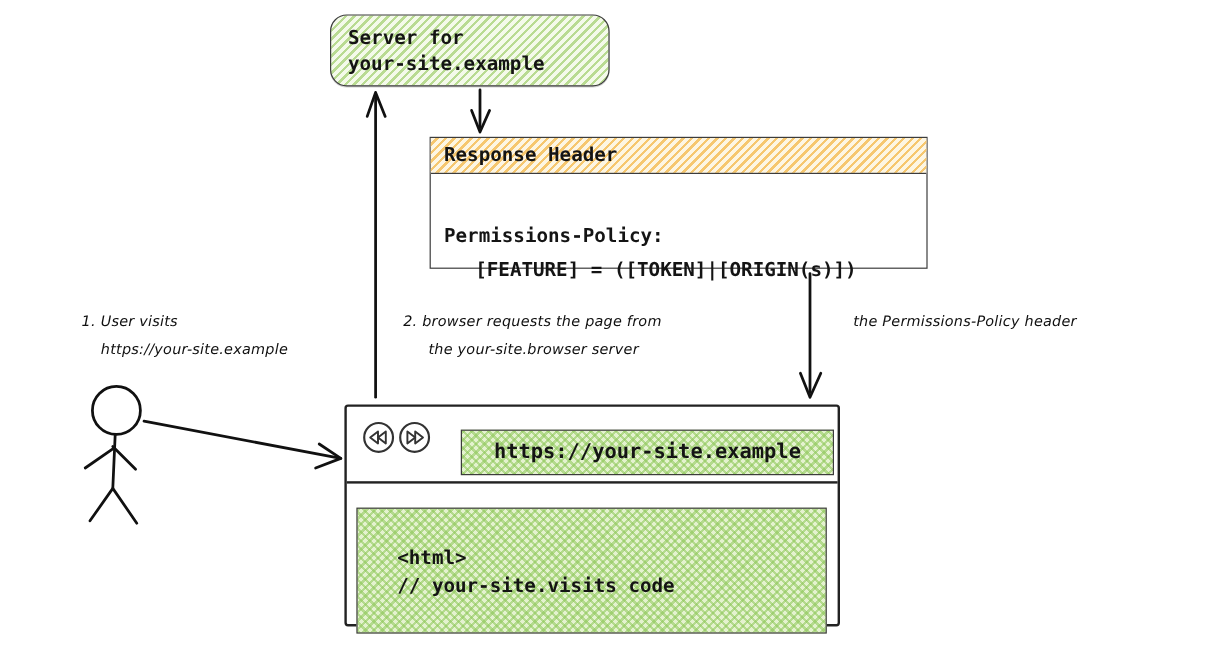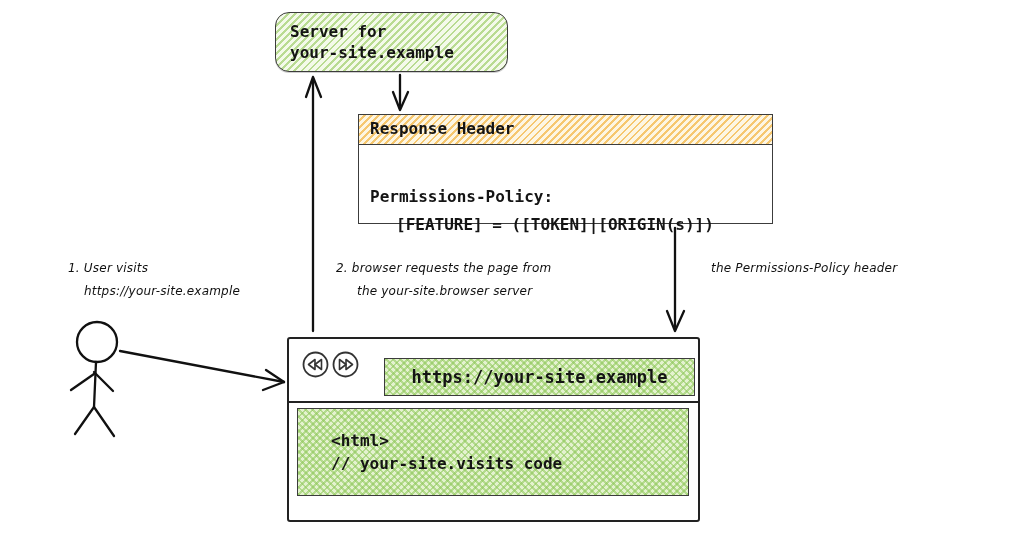--- a/index.html
+++ b/index.html
@@ -75,21 +75,21 @@
     background:transparent; border:none; padding:0; cursor:pointer;
   }
   .nav-btn.back { left:13px; } .nav-btn.fwd { left:43px; }
   .url-bar {
     position:absolute; left:95px; top:19px; width:311px; height:38px;
     border:1.8px solid #3c3c3c;
     display:flex; align-items:center; justify-content:center;
     font-size:17px;
   }
   .content-box {
-    position:absolute; left:8px; top:69px; width:392px; height:88px;
+    position:absolute; left:8px; top:84px; width:392px; height:105px;
     border:1.8px solid #3c3c3c;
     display:flex; flex-direction:column; justify-content:center;
     padding-left:33px; font-size:16px; line-height:23px;
   }
 
   
   .overlay { position:absolute; left:0; top:0; width:1012px; height:538px; pointer-events:none; }
   .stroke { stroke:#111; stroke-width:2.3; fill:none; stroke-linecap:round; stroke-linejoin:round; }
 </style>
 </head>

